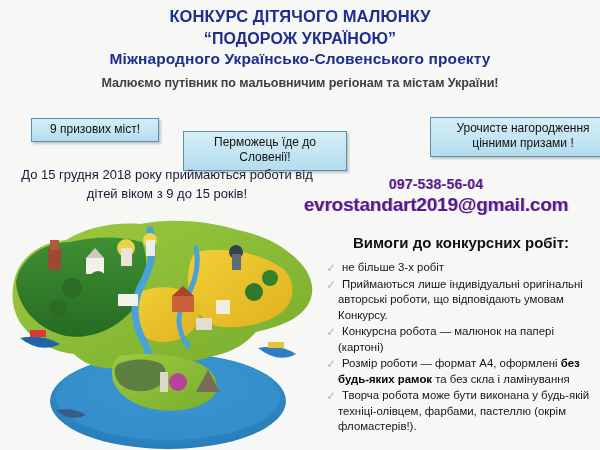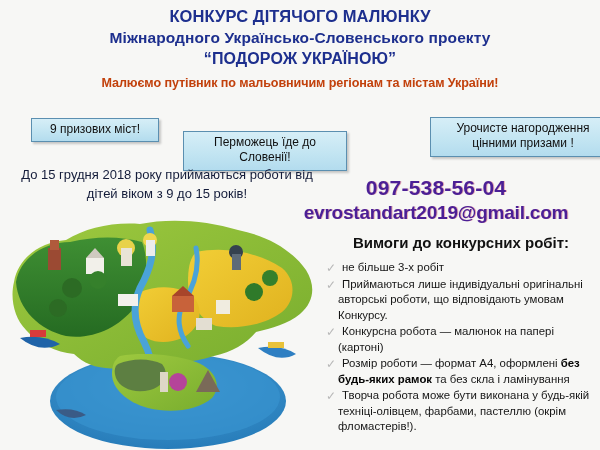--- a/index.html
+++ b/index.html
@@ -35,21 +35,21 @@
     font-weight: bold;
     line-height: 1.32;
     letter-spacing: .1px;
   }
   .title-1 { font-size: 16.5px; }
   .title-2 { font-size: 15.5px; }
   .title-3 { font-size: 16px; }
 
   .tagline {
     margin-top: 7px;
-    color: #c2410c;
+    color: #404040;
     font-weight: bold;
     font-size: 12.6px;
     letter-spacing: -.1px;
   }
 
   
   .badge {
     position: absolute;
     background: linear-gradient(180deg, #d6eef7 0%, #c3e5f2 55%, #b3dcee 100%);
     border: 1px solid #5b8fb0;
@@ -80,21 +80,21 @@
   
   .contacts {
     position: absolute;
     left: 272px;
     top: 176px;
     width: 328px;
     text-align: center;
     font-weight: bold;
   }
   .phone {
-    font-size: 21px;
+    font-size: 14px;
     color: #4b1f96;
     text-shadow: 1px 0 0 rgba(200,20,40,.32);
     letter-spacing: .2px;
   }
   .email {
     margin-top: 2px;
     font-size: 19px;
     color: #4b1f96;
     text-shadow: 1px 0 0 rgba(200,20,40,.32);
     letter-spacing: -.2px;
@@ -148,22 +148,22 @@
   }
   .map-wrap svg { display: block; }
 </style>
 </head>
 <body>
 
 <div class="poster">
 
   <div class="header">
     <div class="title-line title-1">КОНКУРС ДІТЯЧОГО МАЛЮНКУ</div>
+    <div class="title-line title-3">“ПОДОРОЖ УКРАЇНОЮ”</div>
     <div class="title-line title-2">Міжнародного Українсько-Словенського проекту</div>
-    <div class="title-line title-3">“ПОДОРОЖ УКРАЇНОЮ”</div>
     <div class="tagline">Малюємо путівник по мальовничим регіонам та містам України!</div>
   </div>
 
   <div class="badge" id="badge-0">9 призових міст!</div>
   <div class="badge" id="badge-1">Перможець їде до Словенії!</div>
   <div class="badge" id="badge-2">Урочисте нагородження цінними призами !</div>
 
   <div class="deadline">
     <div>До 15 грудня 2018 року  приймаються роботи від</div>
     <div>дітей віком з 9 до 15 років!</div>

